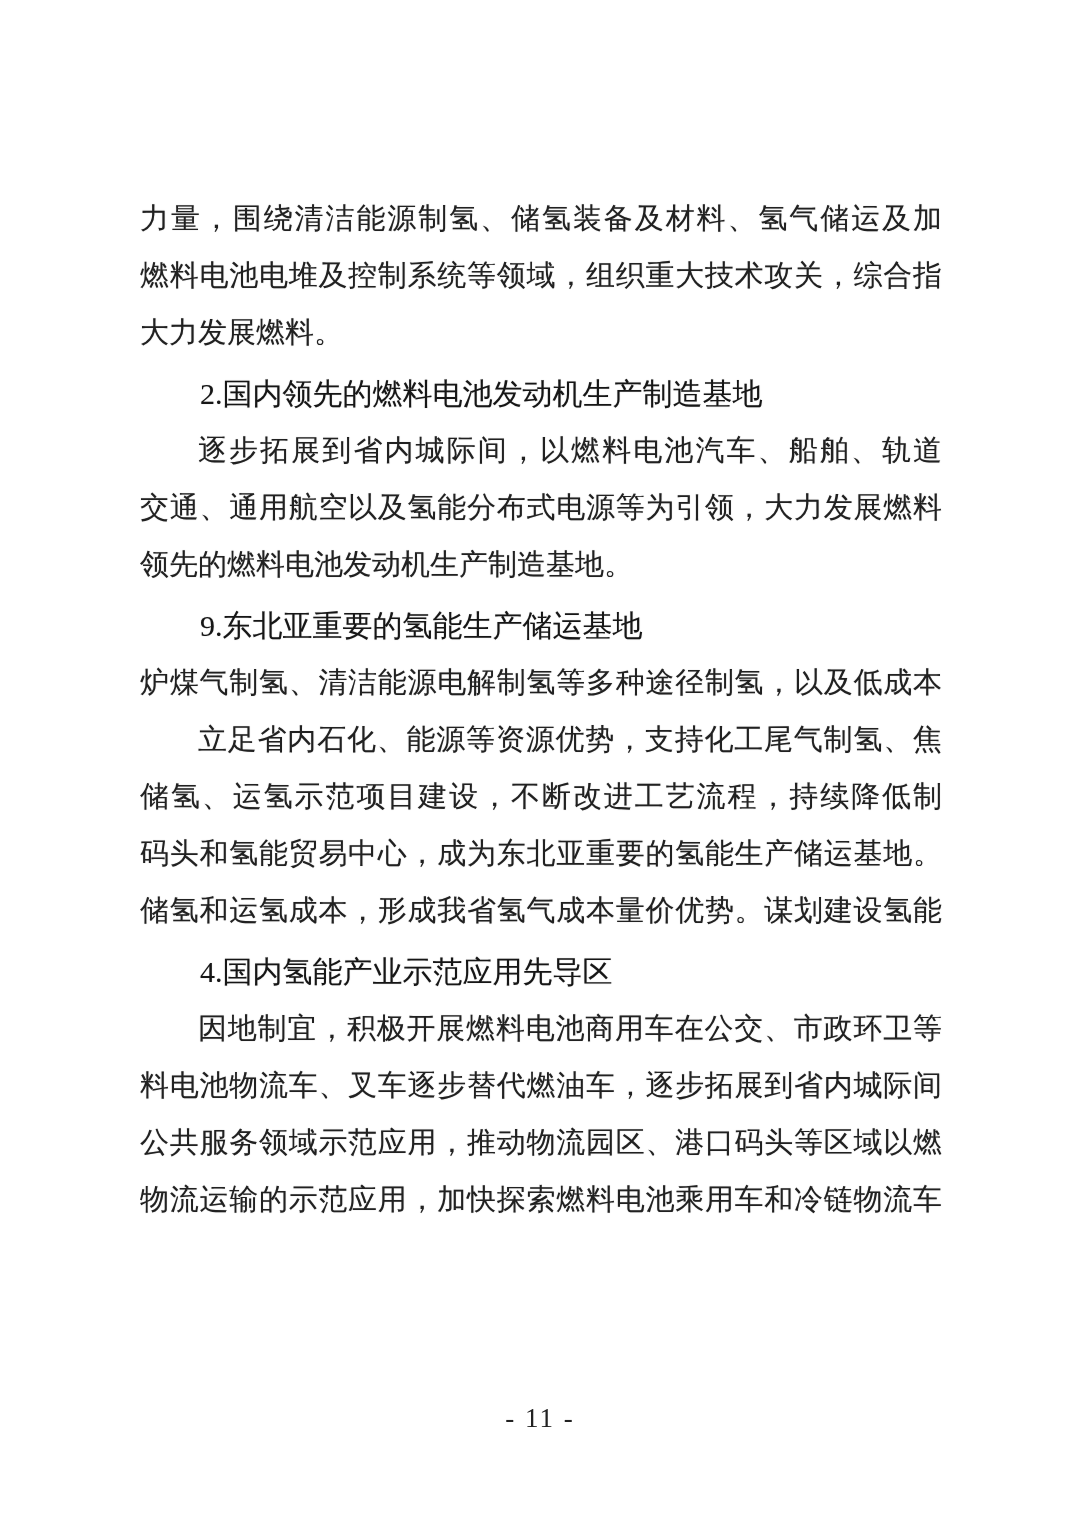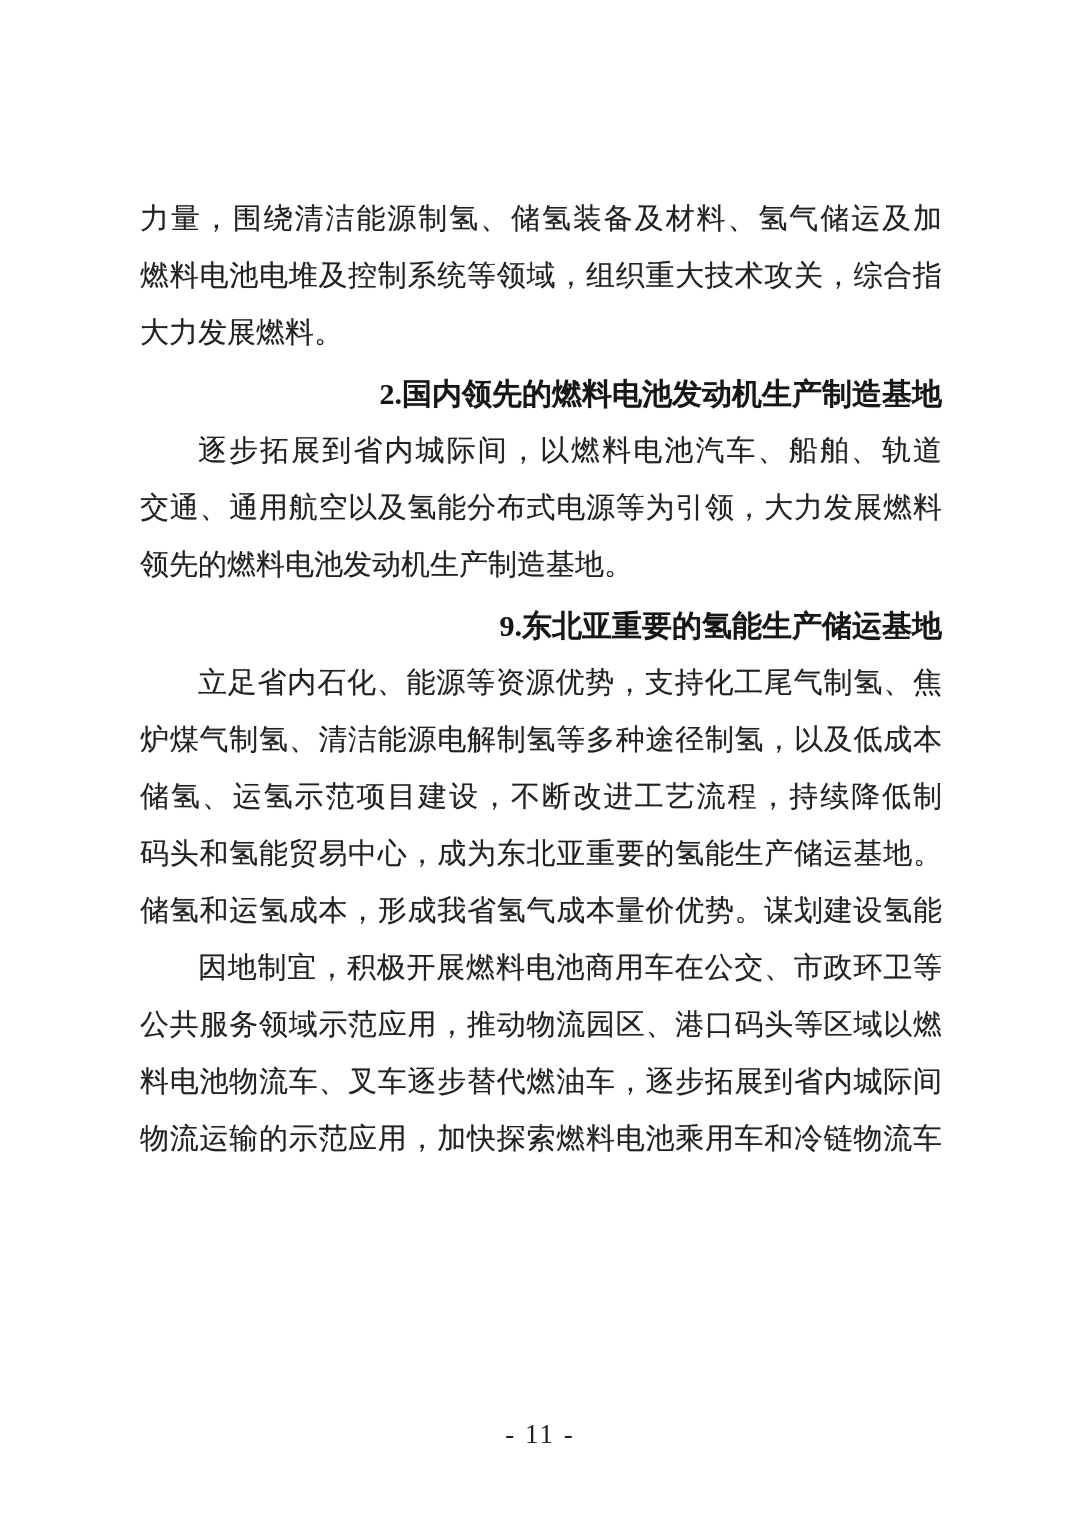--- a/index.html
+++ b/index.html
@@ -31,58 +31,58 @@
     color: #212121;
     text-shadow: 0 0 1px rgba(40,40,40,0.35);
   }
   .line.fill {
     text-align-last: justify;
   }
   .line.indent {
     text-indent: 2em;
   }
   .line.heading {
-    font-weight: 700;
+    font-weight: 400;
     font-size: 30px;
     color: #161616;
-    text-align: right;
+    text-align: left;
     text-align-last: auto;
     margin-top: 4px;
   }
   .page-number {
     position: absolute;
     left: 0;
     top: 1398px;
     width: 1080px;
     height: 40px;
     line-height: 40px;
     text-align: center;
     font-size: 27px;
     color: #222222;
     letter-spacing: 2px;
-    margin-top: 16px;
   }
 </style>
 </head>
 <body>
 
 <div class="page">
   <div class="body-text">
       <div class="line fill">力量，围绕清洁能源制氢、储氢装备及材料、氢气储运及加注、</div>
       <div class="line fill">燃料电池电堆及控制系统等领域，组织重大技术攻关，综合指</div>
       <div class="line">大力发展燃料。</div>
       <div class="line heading indent">2.国内领先的燃料电池发动机生产制造基地</div>
       <div class="line fill indent">逐步拓展到省内城际间，以燃料电池汽车、船舶、轨道</div>
       <div class="line fill">交通、通用航空以及氢能分布式电源等为引领，大力发展燃料</div>
       <div class="line">领先的燃料电池发动机生产制造基地。</div>
       <div class="line heading indent">9.东北亚重要的氢能生产储运基地</div>
+      <div class="line fill">炉煤气制氢、清洁能源电解制氢等多种途径制氢，以及低成本</div>
       <div class="line fill indent">立足省内石化、能源等资源优势，支持化工尾气制氢、焦</div>
-      <div class="line fill">炉煤气制氢、清洁能源电解制氢等多种途径制氢，以及低成本</div>
       <div class="line fill">储氢、运氢示范项目建设，不断改进工艺流程，持续降低制氢、</div>
       <div class="line fill">码头和氢能贸易中心，成为东北亚重要的氢能生产储运基地。</div>
       <div class="line fill">储氢和运氢成本，形成我省氢气成本量价优势。谋划建设氢能</div>
+      <div class="line heading indent">4.国内氢能产业示范应用先导区</div>
       <div class="line fill indent">因地制宜，积极开展燃料电池商用车在公交、市政环卫等</div>
+      <div class="line fill">料电池物流车、叉车逐步替代燃油车，逐步拓展到省内城际间</div>
       <div class="line fill">公共服务领域示范应用，推动物流园区、港口码头等区域以燃</div>
-      <div class="line fill">料电池物流车、叉车逐步替代燃油车，逐步拓展到省内城际间</div>
       <div class="line fill">物流运输的示范应用，加快探索燃料电池乘用车和冷链物流车</div>
     </div>
   <div class="page-number">- 11 -</div>
 </div>
 
 </body></html>

